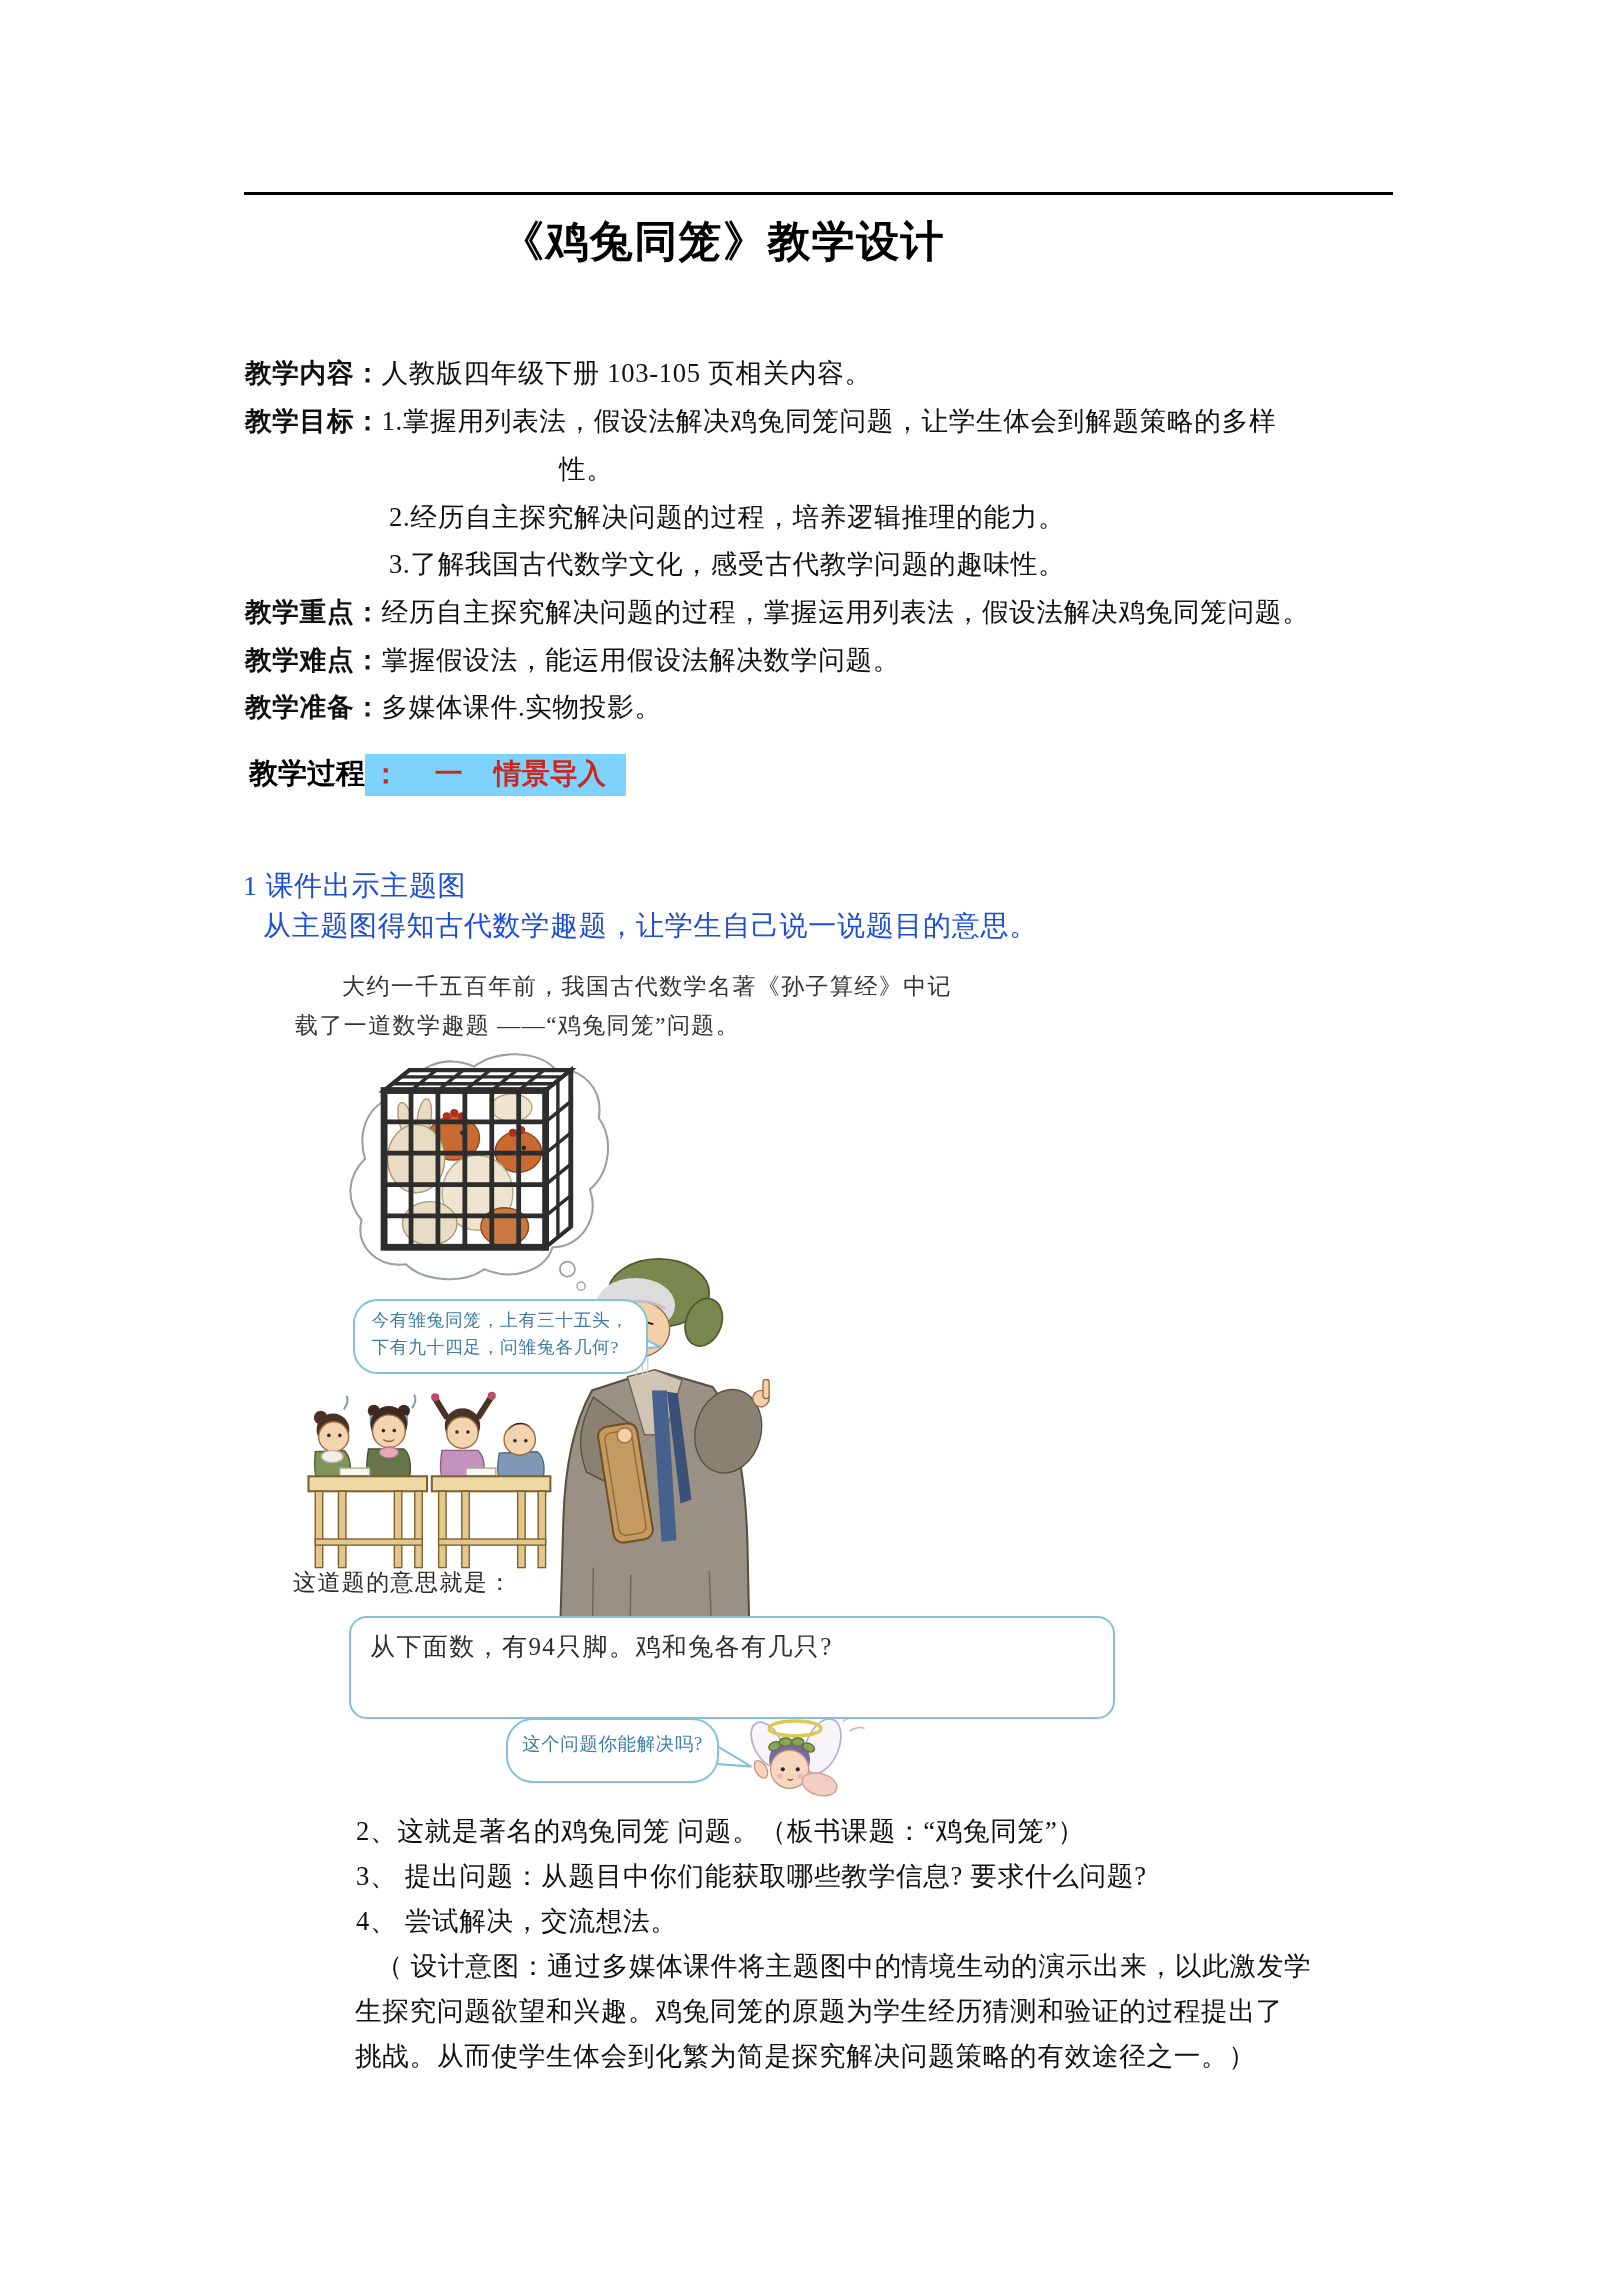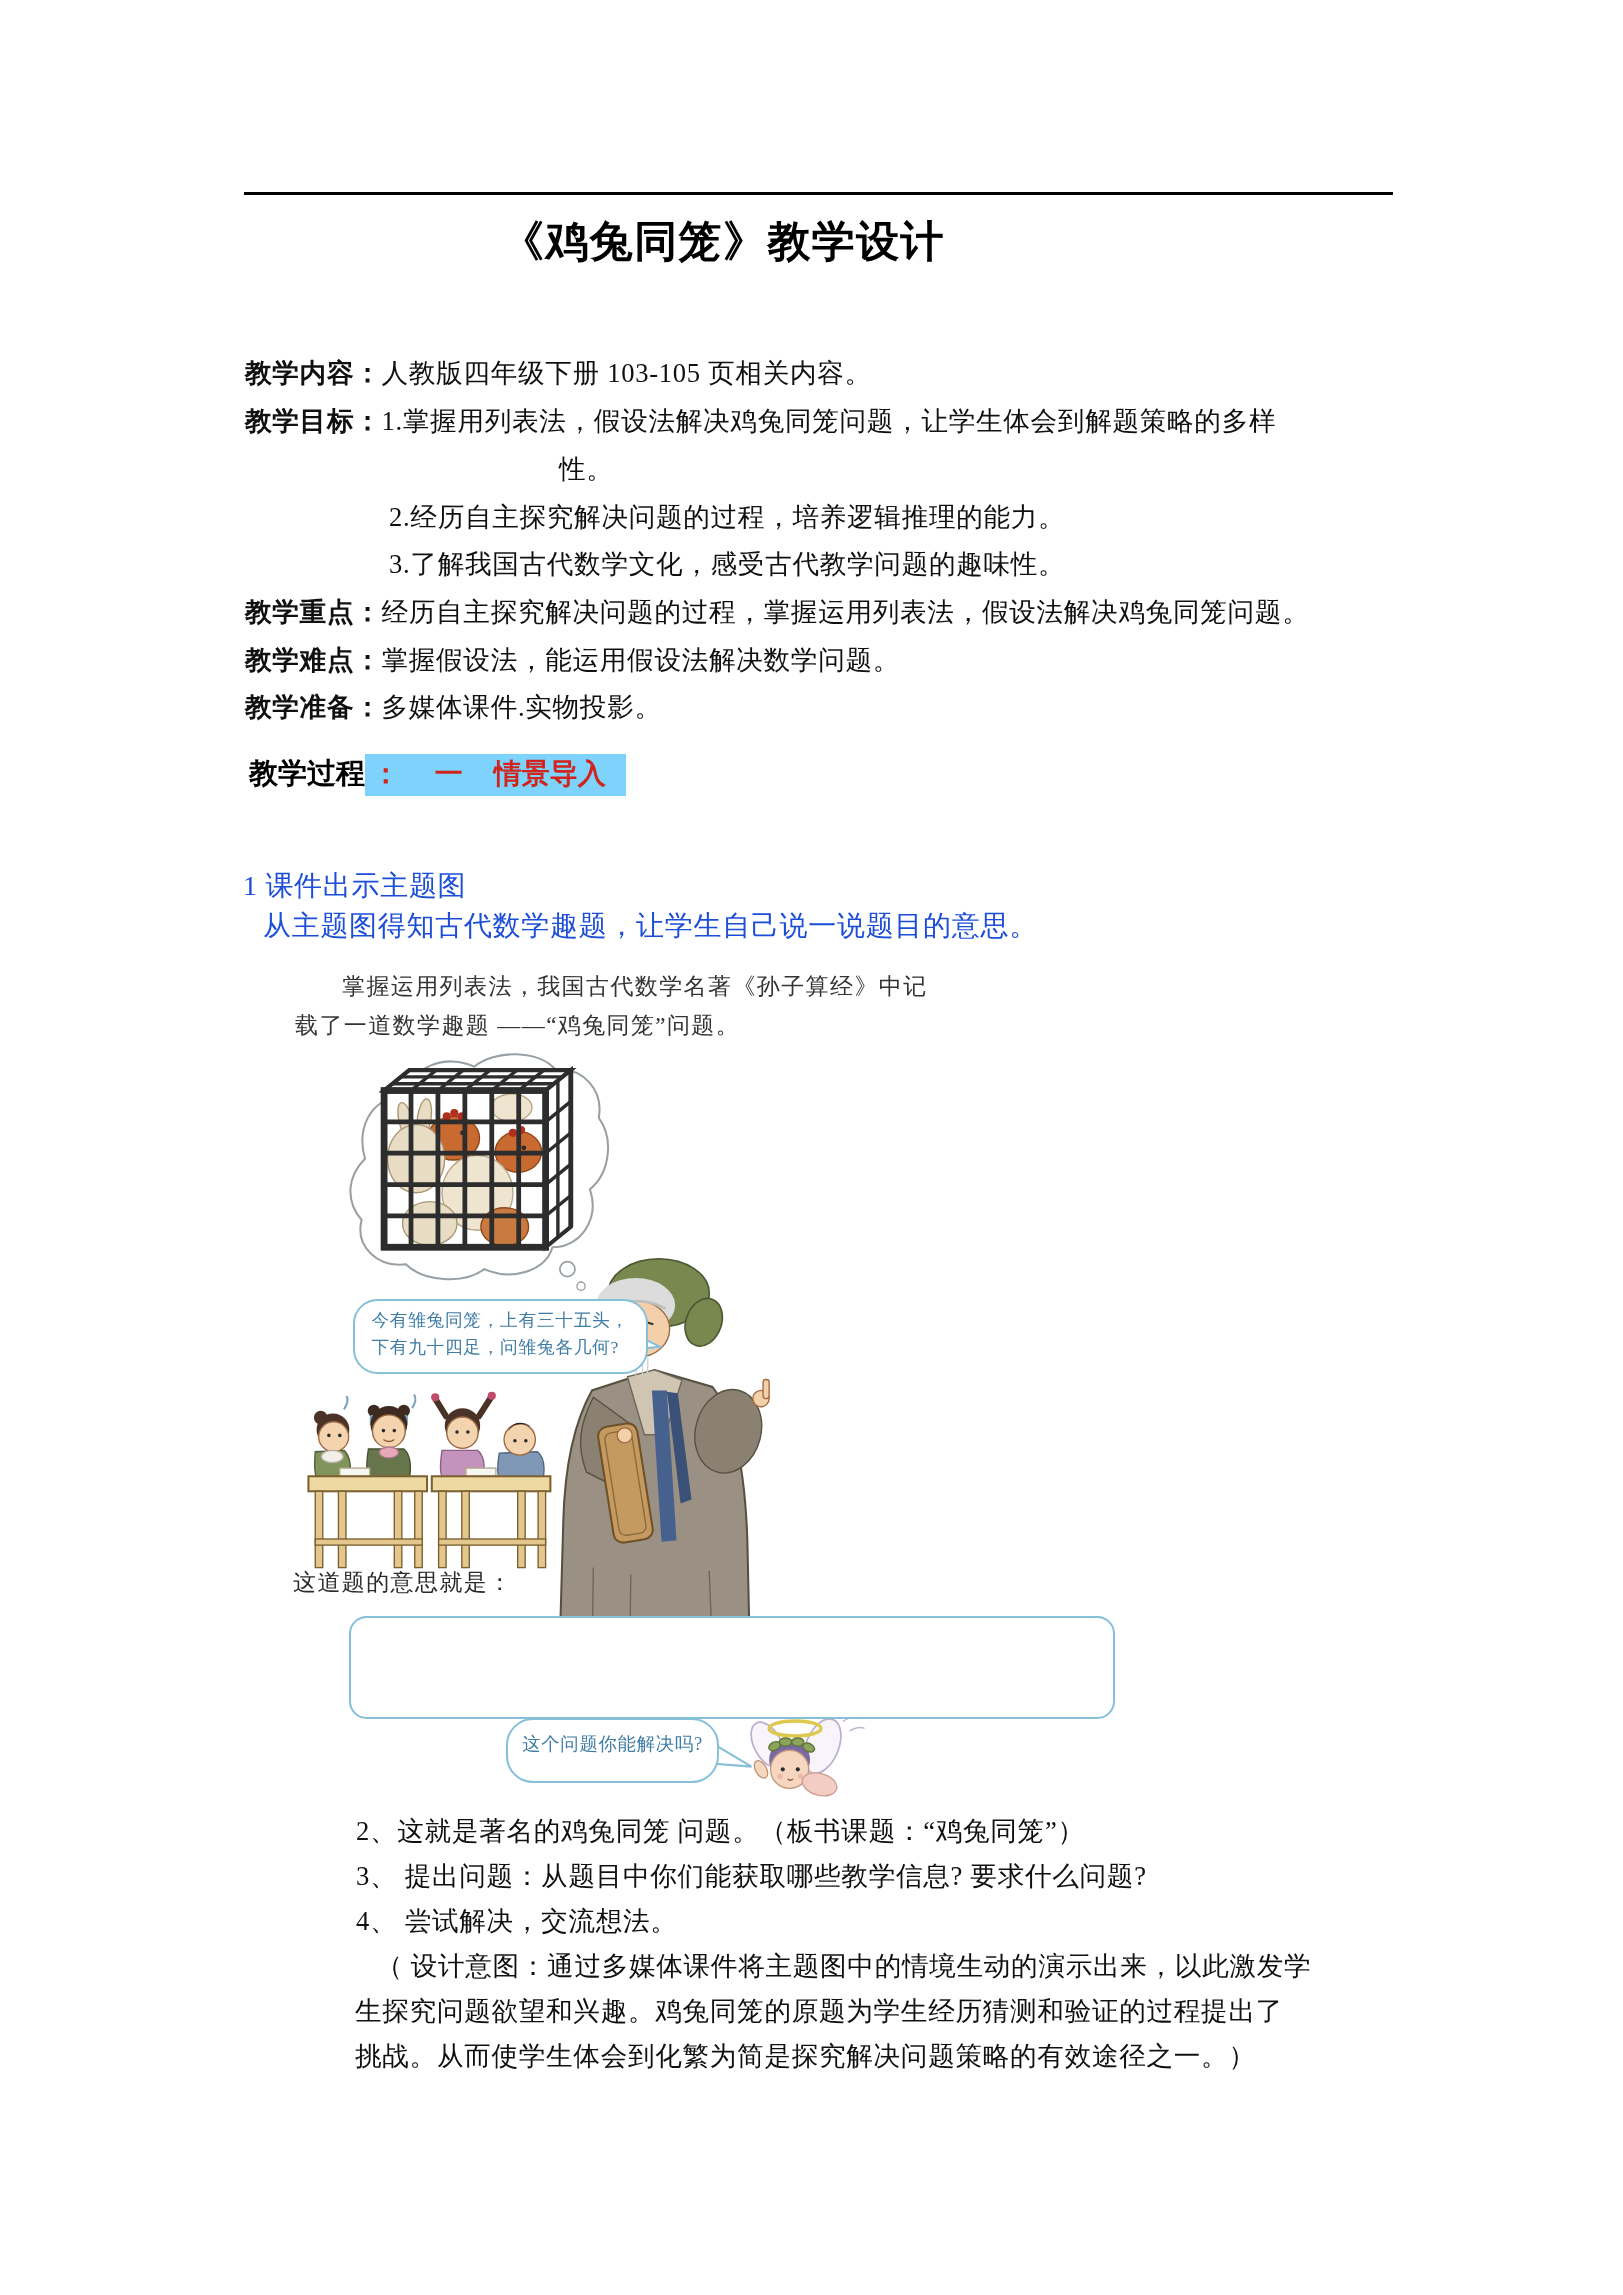--- a/index.html
+++ b/index.html
@@ -59,21 +59,21 @@
   <span class="lbl">教学准备：</span><span>多媒体课件.实物投影。</span>
 </div>
 
 <div class="abs proc" style="left:249px;top:754px;">
   <span class="plabel">教学过程</span><span class="hlbox"><span class="red">：</span><span class="red gap1">一</span><span class="red gap2">情景导入</span></span>
 </div>
 
 <div class="abs sec" style="left:243px;top:867px;">1 课件出示主题图</div>
 <div class="abs sec" style="left:263px;top:907px;">从主题图得知古代数学趣题，让学生自己说一说题目的意思。</div>
 
-<div class="abs cap" style="left:342px;top:971px;">掌握运用列表法，我国古代数学名著《孙子算经》中记</div>
+<div class="abs cap" style="left:342px;top:971px;">大约一千五百年前，我国古代数学名著《孙子算经》中记</div>
 <div class="abs cap" style="left:295px;top:1010px;">载了一道数学趣题 ——“鸡兔同笼”问题。</div>
 
 <svg style="position:absolute;left:273px;top:954px;" width="886" height="866" viewBox="0 0 1300 1270">
 
   <g>
     <path d="M 135,300 C 120,250 150,205 195,210 C 200,165 255,145 295,165 C 325,140 390,140 415,170 C 455,165 485,200 478,240 C 500,270 495,320 465,345 C 480,390 450,430 410,430 C 400,465 350,480 310,462 C 280,485 220,480 195,455 C 155,460 120,430 130,390 C 105,360 110,325 135,300 Z" fill="#ffffff" stroke="#98a0a5" stroke-width="3"></path>
     <circle cx="432" cy="462" r="11" fill="#fff" stroke="#98a0a5" stroke-width="2.5"></circle>
     <circle cx="452" cy="487" r="6" fill="#fff" stroke="#98a0a5" stroke-width="2"></circle>
   </g>
 
@@ -258,20 +258,21 @@
 </svg>
 
 <div class="bubble bubble1" style="left:353px;top:1299px;width:275px;height:65px;">
   <div>今有雏兔同笼，上有三十五头，</div>
   <div>下有九十四足，问雏兔各几何?</div>
 </div>
 
 <div class="abs meaning" style="left:293px;top:1567px;">这道题的意思就是：</div>
 
 <div class="bubble pbox" style="left:349px;top:1616px;width:743px;height:89px;">
+  <div>从下面数，有94只脚。鸡和兔各有几只?</div>
 </div>
 
 <div class="bubble fbubble" style="left:506px;top:1718px;width:209px;height:50px;">这个问题你能解决吗?</div>
 
 <div class="abs step" style="left:356px;top:1813px;">2、这就是著名的鸡兔同笼 问题。（板书课题：“鸡兔同笼”）</div>
 <div class="abs step" style="left:356px;top:1858px;">3、 提出问题：从题目中你们能获取哪些教学信息? 要求什么问题?</div>
 <div class="abs step" style="left:356px;top:1903px;">4、 尝试解决，交流想法。</div>
 <div class="abs step" style="left:376px;top:1948px;">（ 设计意图：通过多媒体课件将主题图中的情境生动的演示出来，以此激发学</div>
 <div class="abs step" style="left:355px;top:1993px;">生探究问题欲望和兴趣。鸡兔同笼的原题为学生经历猜测和验证的过程提出了</div>
 <div class="abs step" style="left:355px;top:2038px;">挑战。从而使学生体会到化繁为简是探究解决问题策略的有效途径之一。）</div>

